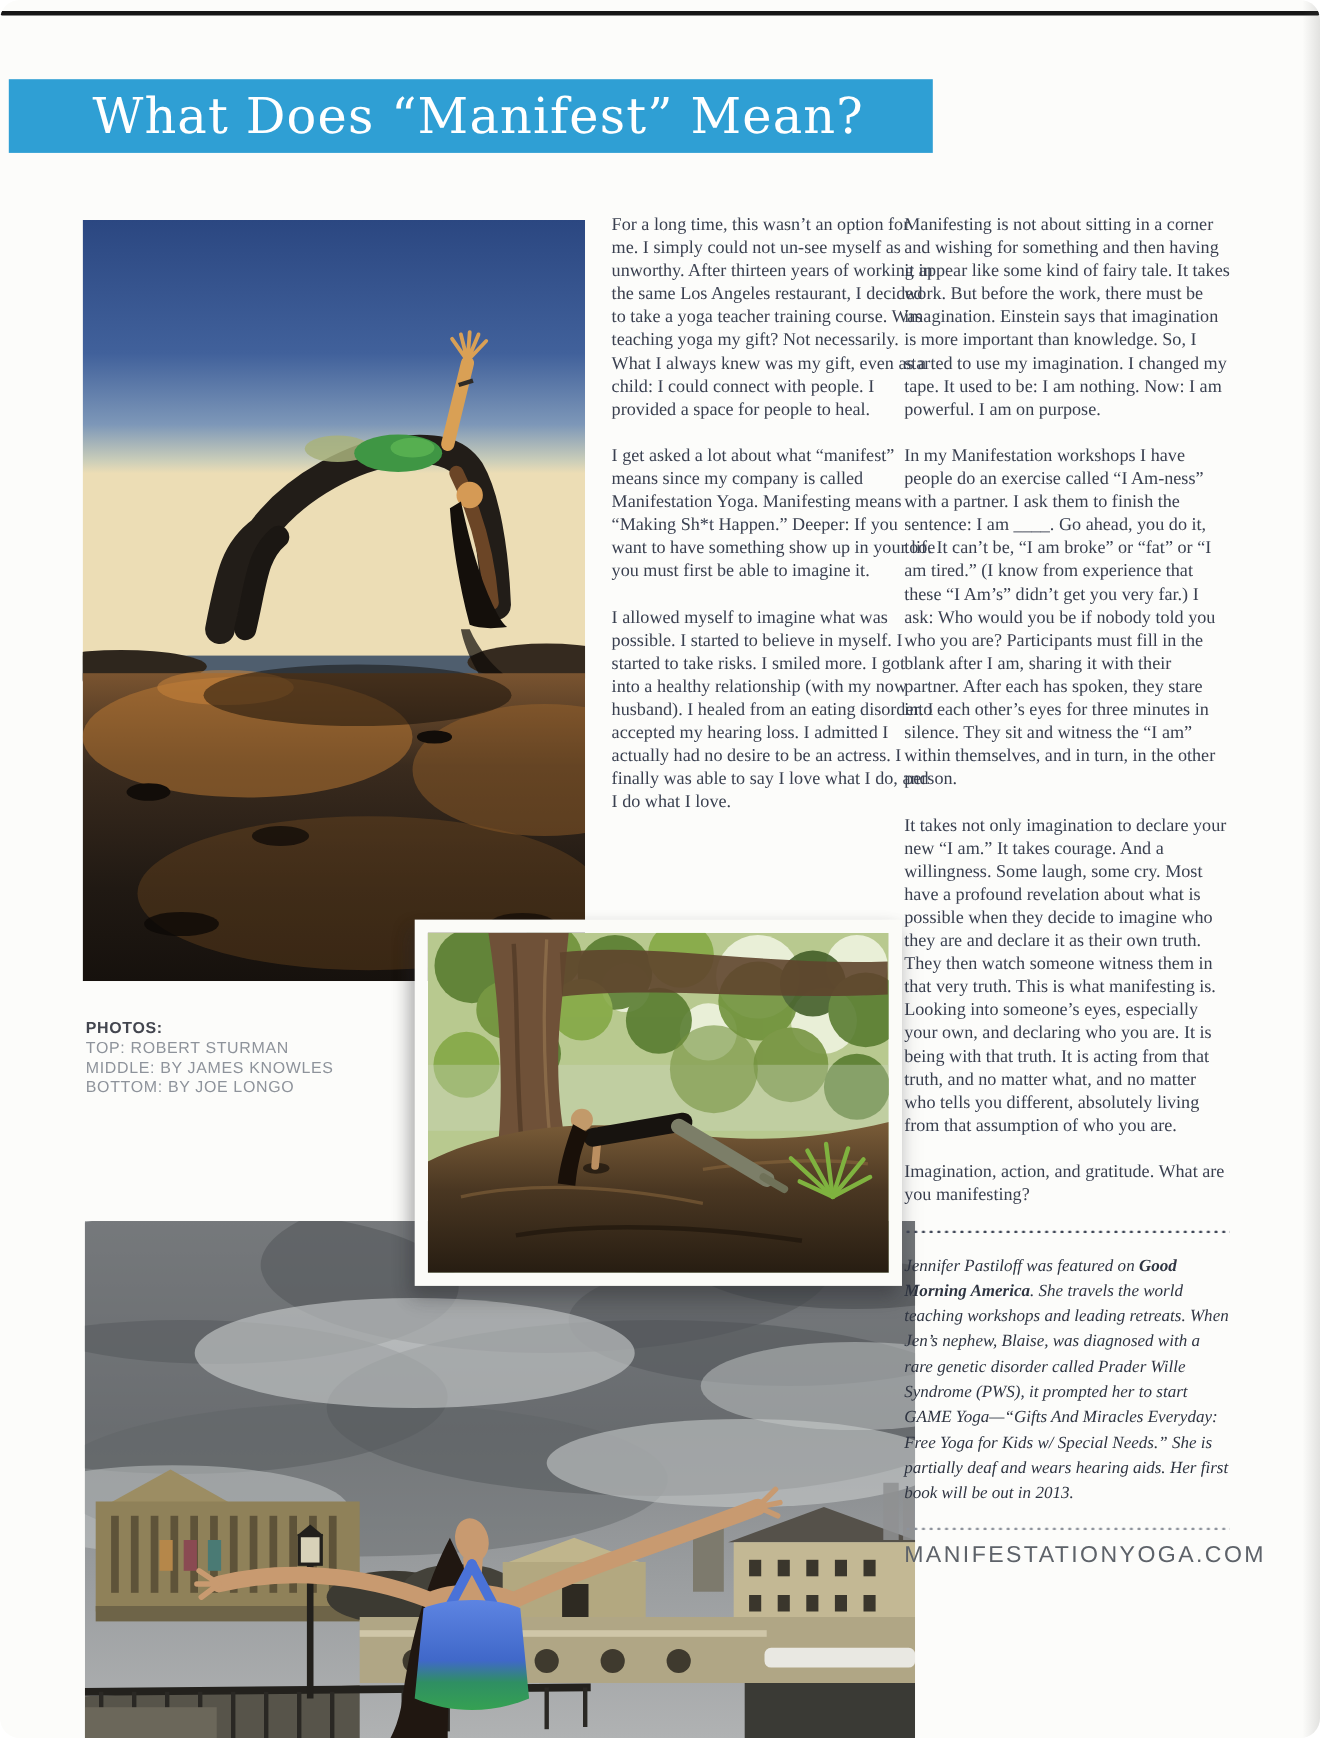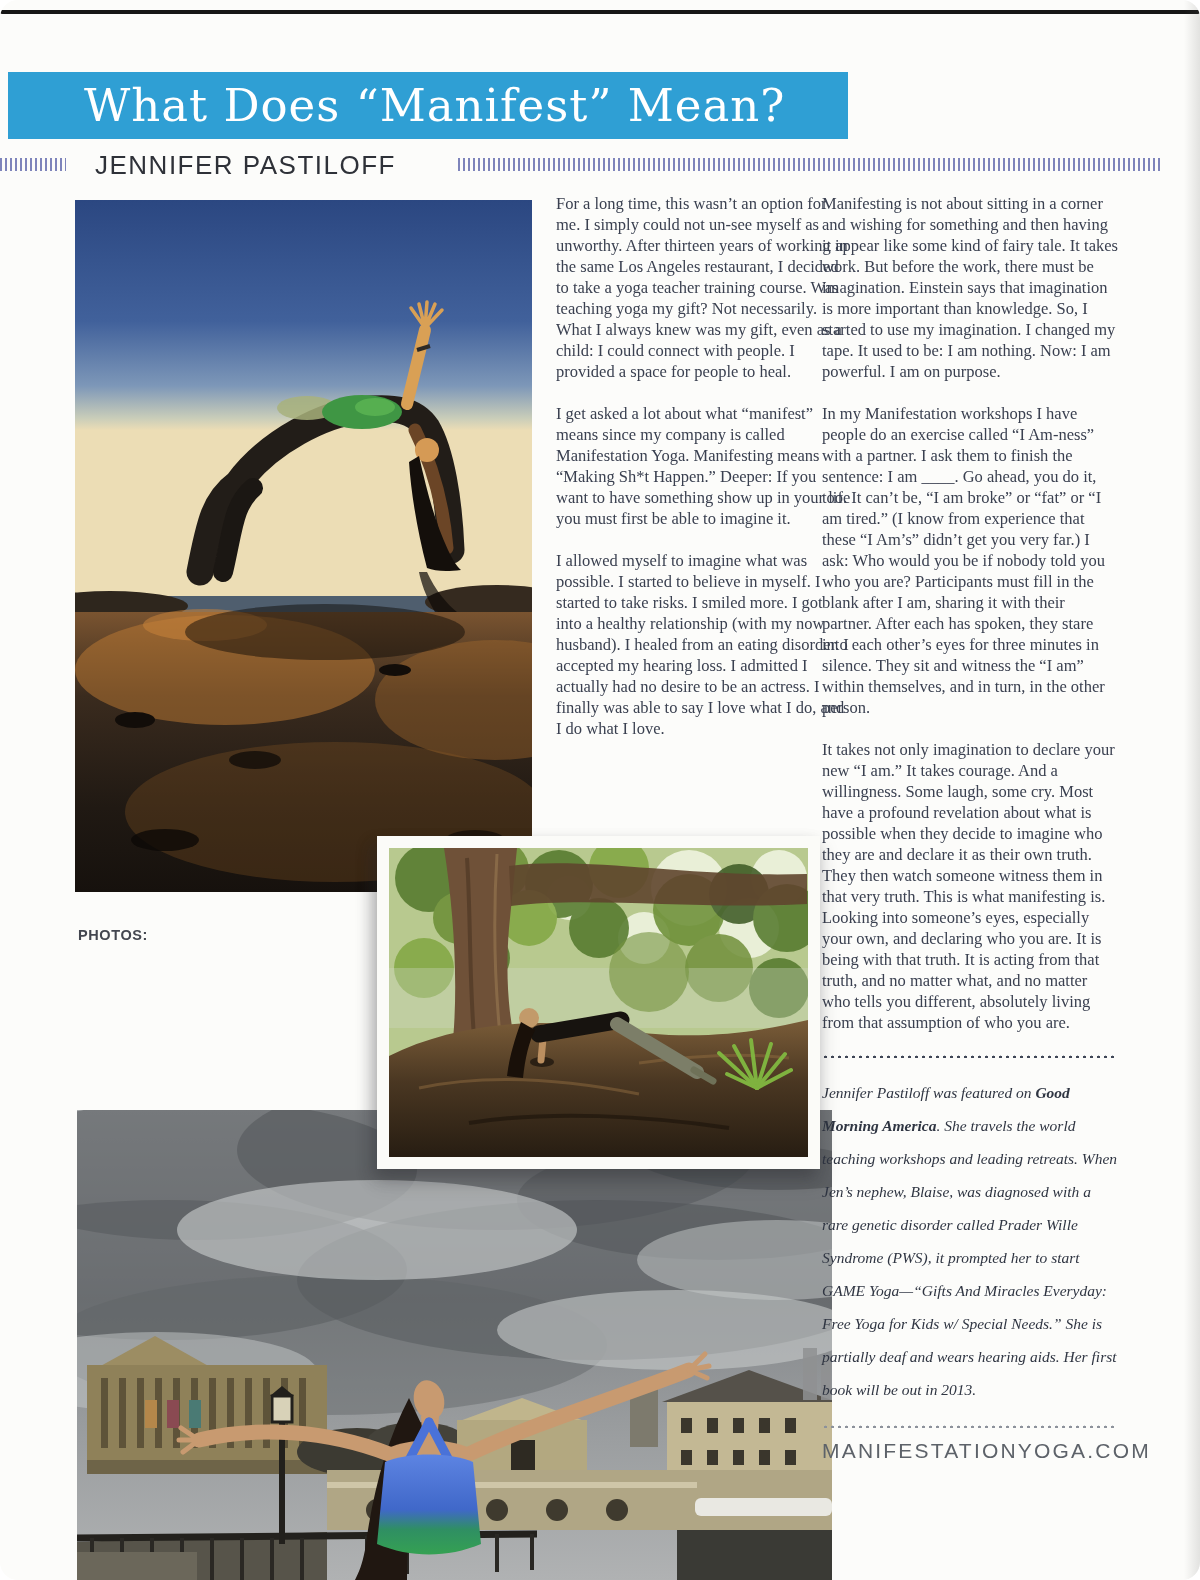--- a/index.html
+++ b/index.html
@@ -27,21 +27,21 @@
         text-align:left;}
   .col1{left:556px;}
   .col2{left:822px;}
   .col p{margin:0 0 21px 0;}
   
   .divider{height:4px;margin:20px 0 18px 0;
         background-image:radial-gradient(circle,#3f4656 1.3px,rgba(0,0,0,0) 1.6px);
         background-size:7px 4px;background-repeat:repeat-x;background-position:0 1px;}
   .divider.gray{margin:18px 0 12px 0;
         background-image:radial-gradient(circle,#8d929b 1.3px,rgba(0,0,0,0) 1.6px);}
-  .bio{font-style:italic;font-size:15.5px;line-height:33px;color:#2f3542;}
+  .bio{font-style:italic;font-size:15.5px;line-height:23px;color:#2f3542;}
   .bio p{margin:0;}
   .bio .bold{font-weight:bold;}
   .site-url{margin:10px 0 0 0;text-align:right;font-family:"Liberation Sans",sans-serif;
         font-size:21px;letter-spacing:2.2px;color:#5d6269;}
   
   .credits{position:absolute;left:78px;top:926px;width:320px;font-family:"Liberation Sans",sans-serif;
         font-size:14.5px;line-height:18px;letter-spacing:.6px;color:#8e939b;}
   .credits .head{font-weight:bold;color:#43464f;margin:0;}
   .credits p{margin:0;}
   
@@ -59,25 +59,20 @@
 
 <div class="page">
 
   <div class="scan-top"></div>
   <div class="scan-right"></div>
 
   <header class="banner">
     <h1>What Does “Manifest” Mean?</h1>
   </header>
 
-  <div class="author-row">
-    <span class="stripe left"></span>
-    <h2 class="author">JENNIFER PASTILOFF</h2>
-    <span class="stripe right"></span>
-  </div>
 
   <figure class="photo photo-top" style="margin:0;">
     <svg width="457" height="692" viewBox="0 0 457 692" xmlns="http://www.w3.org/2000/svg">
       <defs>
         <linearGradient id="tsky" x1="0" y1="0" x2="0" y2="1">
           <stop offset="0" stop-color="#2b4781"></stop>
             <stop offset=".3" stop-color="#41619b"></stop>
           <stop offset=".46" stop-color="#7d97b8"></stop>
             <stop offset=".54" stop-color="#c9cdb9"></stop>
           <stop offset=".57" stop-color="#ecddb5"></stop>
@@ -309,27 +304,33 @@
         <p>For a long time, this wasn’t an option for me. I simply could not un-see myself as unworthy. After thirteen years of working in the same Los Angeles restaurant, I decided to take a yoga teacher training course. Was teaching yoga my gift? Not necessarily. What I always knew was my gift, even as a child: I could connect with people. I provided a space for people to heal.</p>
         <p>I get asked a lot about what “manifest” means since my company is called Manifestation Yoga. Manifesting means “Making Sh*t Happen.” Deeper: If you want to have something show up in your life you must first be able to imagine it.</p>
         <p>I allowed myself to imagine what was possible. I started to believe in myself. I started to take risks. I smiled more. I got into a healthy relationship (with my now husband). I healed from an eating disorder. I accepted my hearing loss. I admitted I actually had no desire to be an actress. I finally was able to say I love what I do, and I do what I love.</p>
       </section>
 
     <section class="col col2">
       <div>
           <p>Manifesting is not about sitting in a corner and wishing for something and then having it appear like some kind of fairy tale. It takes work. But before the work, there must be imagination. Einstein says that imagination is more important than knowledge. So, I started to use my imagination. I changed my tape. It used to be: I am nothing. Now: I am powerful. I am on purpose.</p>
           <p>In my Manifestation workshops I have people do an exercise called “I Am-ness” with a partner. I ask them to finish the sentence: I am ____. Go ahead, you do it, too. It can’t be, “I am broke” or “fat” or “I am tired.” (I know from experience that these “I Am’s” didn’t get you very far.) I ask: Who would you be if nobody told you who you are? Participants must fill in the blank after I am, sharing it with their partner. After each has spoken, they stare into each other’s eyes for three minutes in silence. They sit and witness the “I am” within themselves, and in turn, in the other person.</p>
           <p>It takes not only imagination to declare your new “I am.” It takes courage. And a willingness. Some laugh, some cry. Most have a profound revelation about what is possible when they decide to imagine who they are and declare it as their own truth. They then watch someone witness them in that very truth. This is what manifesting is. Looking into someone’s eyes, especially your own, and declaring who you are. It is being with that truth. It is acting from that truth, and no matter what, and no matter who tells you different, absolutely living from that assumption of who you are.</p>
+          <p>Imagination, action, and gratitude. What are you manifesting?</p>
         </div>
       <div class="divider"></div>
       <div class="bio">
           <p><span>Jennifer Pastiloff was featured on </span><span class="bold">Good Morning America</span><span>. She travels the world teaching workshops and leading retreats. When Jen’s nephew, Blaise, was diagnosed with a rare genetic disorder called Prader Wille Syndrome (PWS), it prompted her to start GAME Yoga—“Gifts And Miracles Everyday: Free Yoga for Kids w/ Special Needs.” She is partially deaf and wears hearing aids. Her first book will be out in 2013.</span></p>
         </div>
       <div class="divider gray"></div>
       <p class="site-url">MANIFESTATIONYOGA.COM</p>
     </section>
 
     <aside class="credits">
       <p class="head">PHOTOS:</p>
+      <div>
+          <p>TOP: ROBERT STURMAN</p>
+          <p>MIDDLE: BY JAMES KNOWLES</p>
+          <p>BOTTOM: BY JOE LONGO</p>
+        </div>
     </aside>
   </div>
 
 </div>
 
 </body></html>

